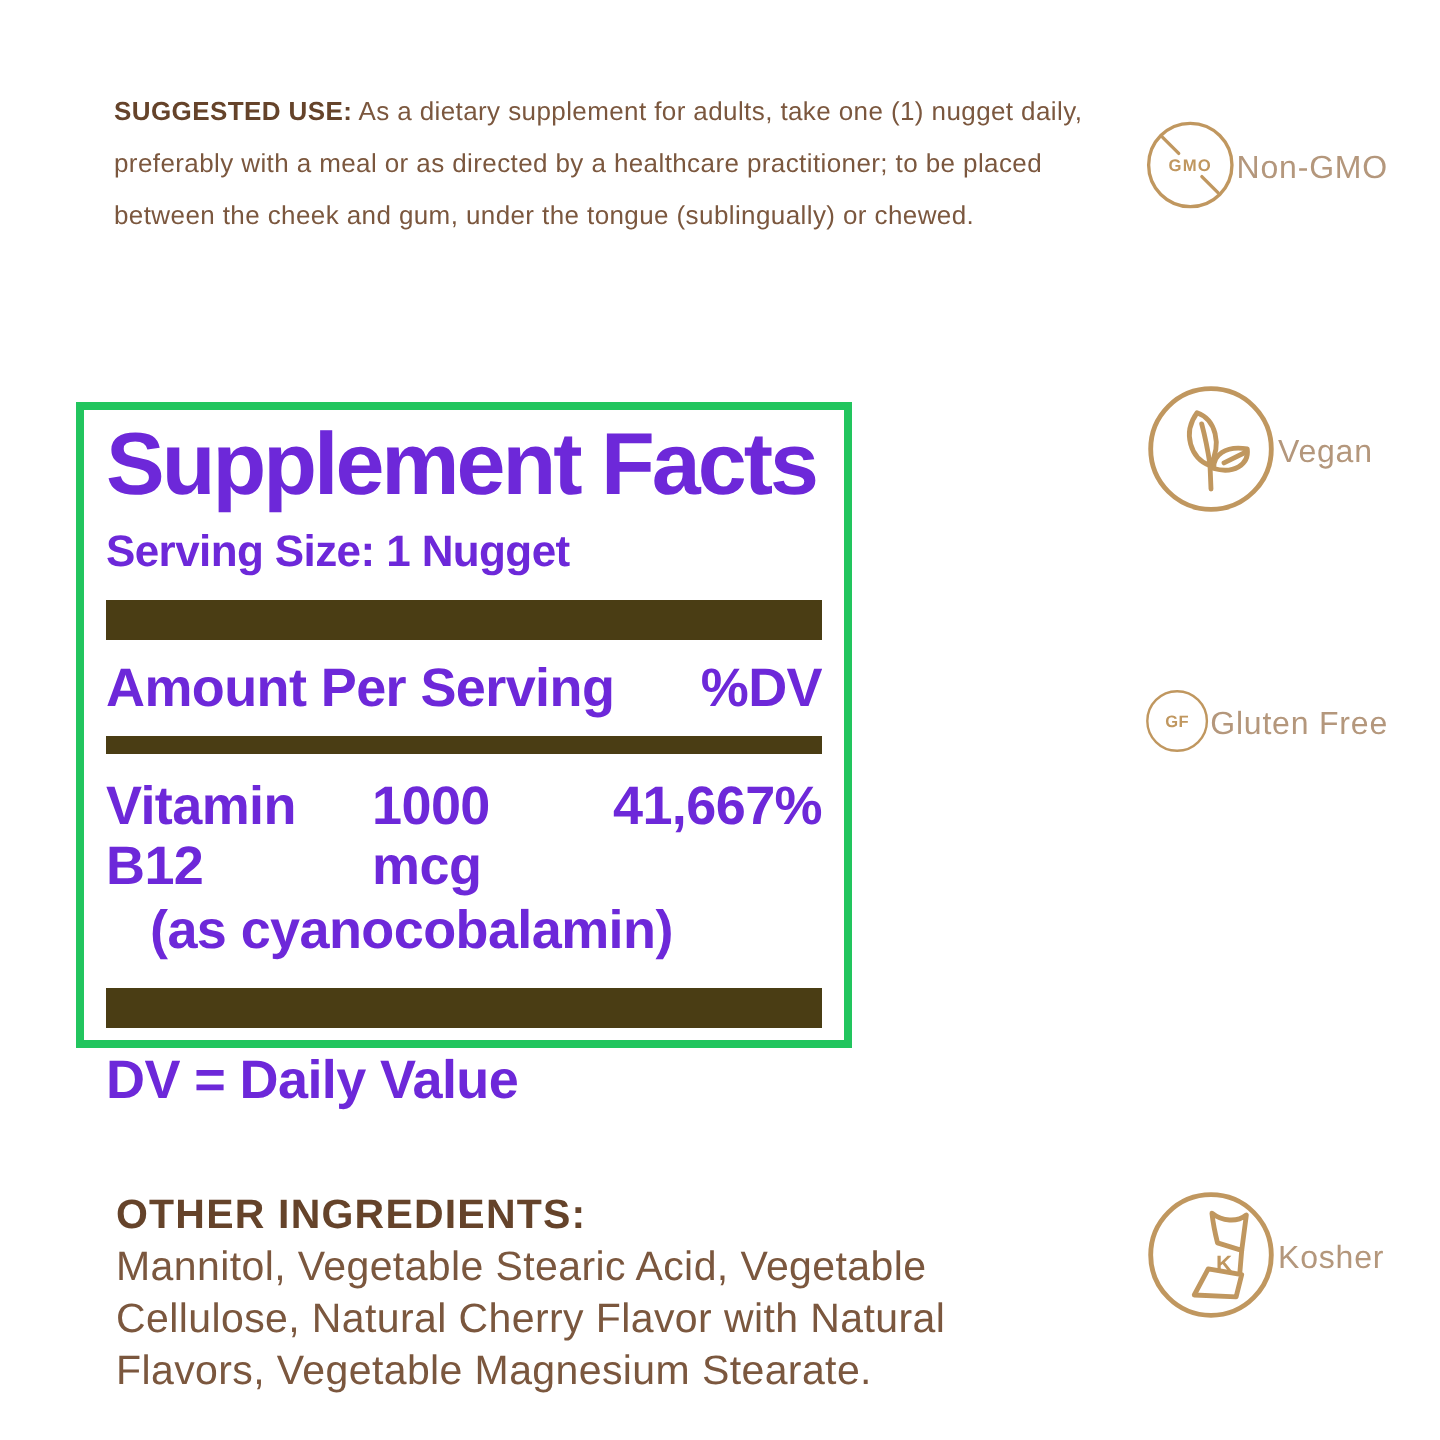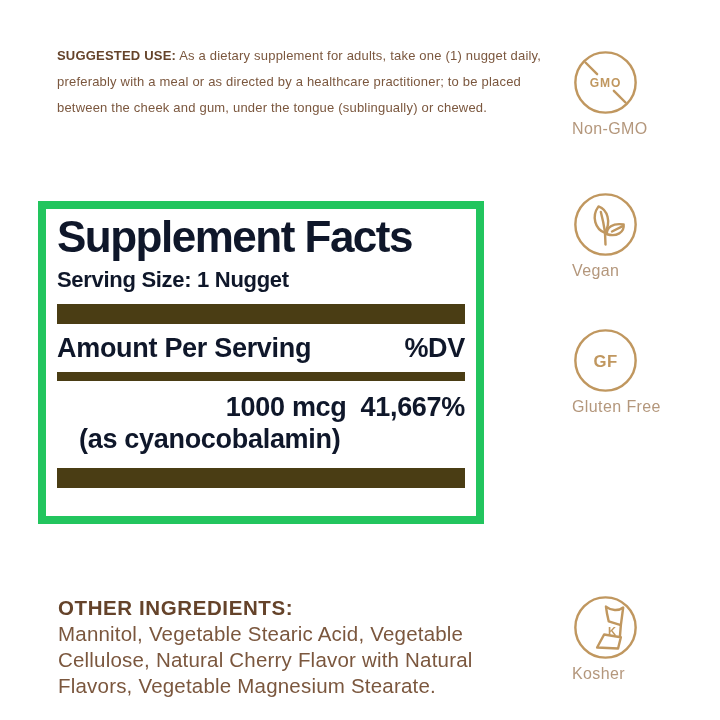--- a/index.html
+++ b/index.html
@@ -16,24 +16,24 @@
   .suggested {
     position: absolute; left: 57px; top: 30px; width: 500px;
     font-size: 13px; line-height: 26px; color: #7b573e;
     letter-spacing: 0.2px;
   }
   .suggested .hd { font-weight: bold; color: #65432a; }
 
   
   .facts {
     position: absolute; left: 38px; top: 201px;
-    width: 446px; height: 323px; box-sizing: border-box;
-    border: 8px solid #22c55e;
+    width: 388px; height: 323px; box-sizing: border-box;
+    border: 4px solid #22c55e;
     padding: 4px 11px 0 11px;
-    color: #0f172a;
+    color: #6d28d9;
   }
   .facts-title {
     font-size: 44px; font-weight: bold; letter-spacing: -1.5px;
     line-height: 48px; white-space: nowrap;
   }
   .serving {
     font-size: 22px; font-weight: bold; letter-spacing: -0.3px;
     line-height: 31px; margin-top: 3px;
   }
   .bar { background: #4a3d14; width: 100%; }
@@ -64,21 +64,21 @@
   .other {
     position: absolute; left: 58px; top: 574px; width: 490px;
     font-size: 20.5px; line-height: 26px; color: #7b573e;
     letter-spacing: 0.2px;
   }
   .other .hd { font-weight: bold; color: #65432a; letter-spacing: 0.6px; display: block; }
 
   
   .badge {
     position: absolute; left: 572px; width: 122px;
-    display: flex; flex-direction: column; align-items: flex-start;
+    display: flex; flex-direction: row; align-items: center;
   }
   .badge-nongmo  { top: 49px;  }
   .badge-vegan   { top: 191px; }
   .badge-gf      { top: 327px; }
   .badge-dairy   { top: 459px; }
   .badge-kosher  { top: 594px; }
   .badge svg { width: 67px; height: 67px; display: block; }
   .badge .stroke {
     fill: none; stroke: #c0975f; stroke-width: 2.6;
     stroke-linecap: round; stroke-linejoin: round;
@@ -102,25 +102,27 @@
   <div class="facts">
     <div class="facts-title">Supplement Facts</div>
     <div class="serving">Serving Size: 1 Nugget</div>
     <div class="bar thick bar1"></div>
     <div class="row amount-row">
       <span>Amount Per Serving</span>
       <span style="margin-left:auto">%DV</span>
     </div>
     <div class="bar thin bar2"></div>
     <div class="row vit-row">
+      <span>Vitamin B12</span>
       <span class="amt">1000 mcg</span>
       <span class="dv">41,667%</span>
     </div>
     <div class="vit-note">(as cyanocobalamin)</div>
     <div class="bar thick bar3"></div>
+    <div class="dv-note">DV = Daily Value</div>
   </div>
 
   <p class="other"><span class="hd">OTHER INGREDIENTS:</span><span>Mannitol, Vegetable Stearic Acid, Vegetable Cellulose, Natural Cherry Flavor with Natural Flavors, Vegetable Magnesium Stearate.</span></p>
 
   <div class="badge badge-nongmo">
     <svg viewBox="0 0 72 72">
       <circle class="stroke" cx="36" cy="36" r="32.4"></circle>
       <line class="stroke" x1="14.5" y1="14.5" x2="27" y2="27"></line>
       <line class="stroke" x1="45" y1="45" x2="57.5" y2="57.5"></line>
       <text x="36" y="41" text-anchor="middle" font-size="13" letter-spacing="1">GMO</text>

